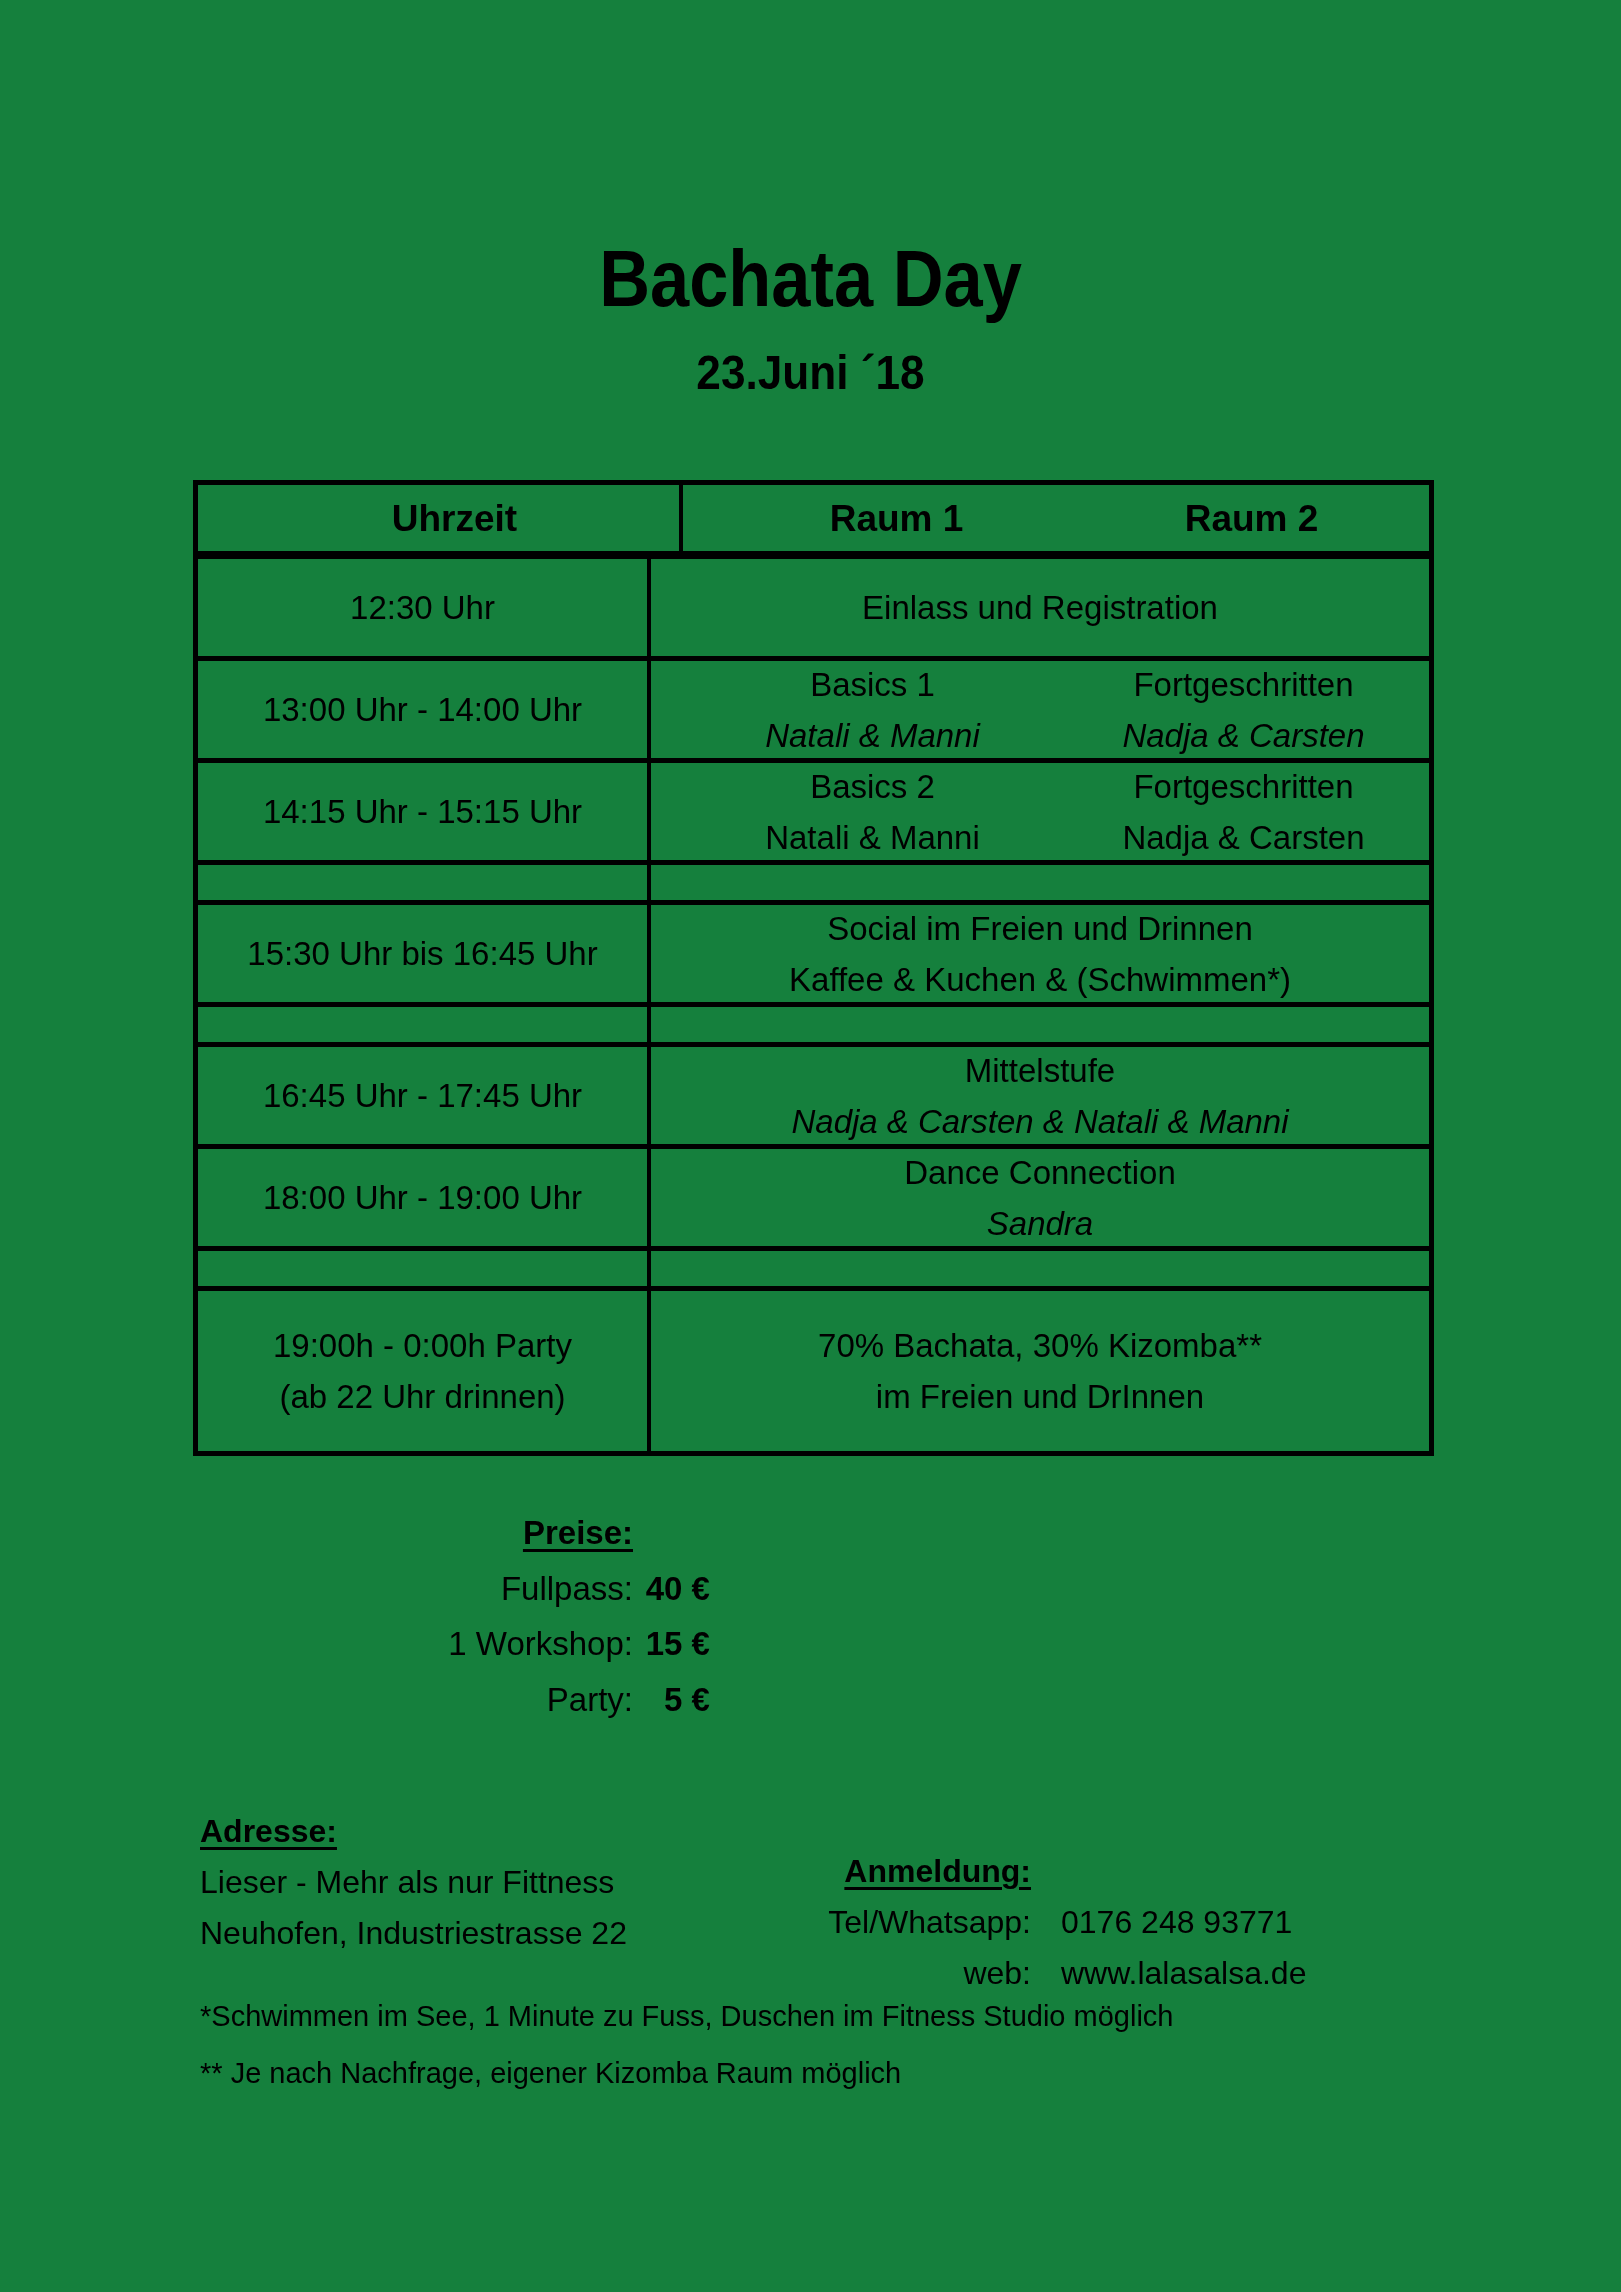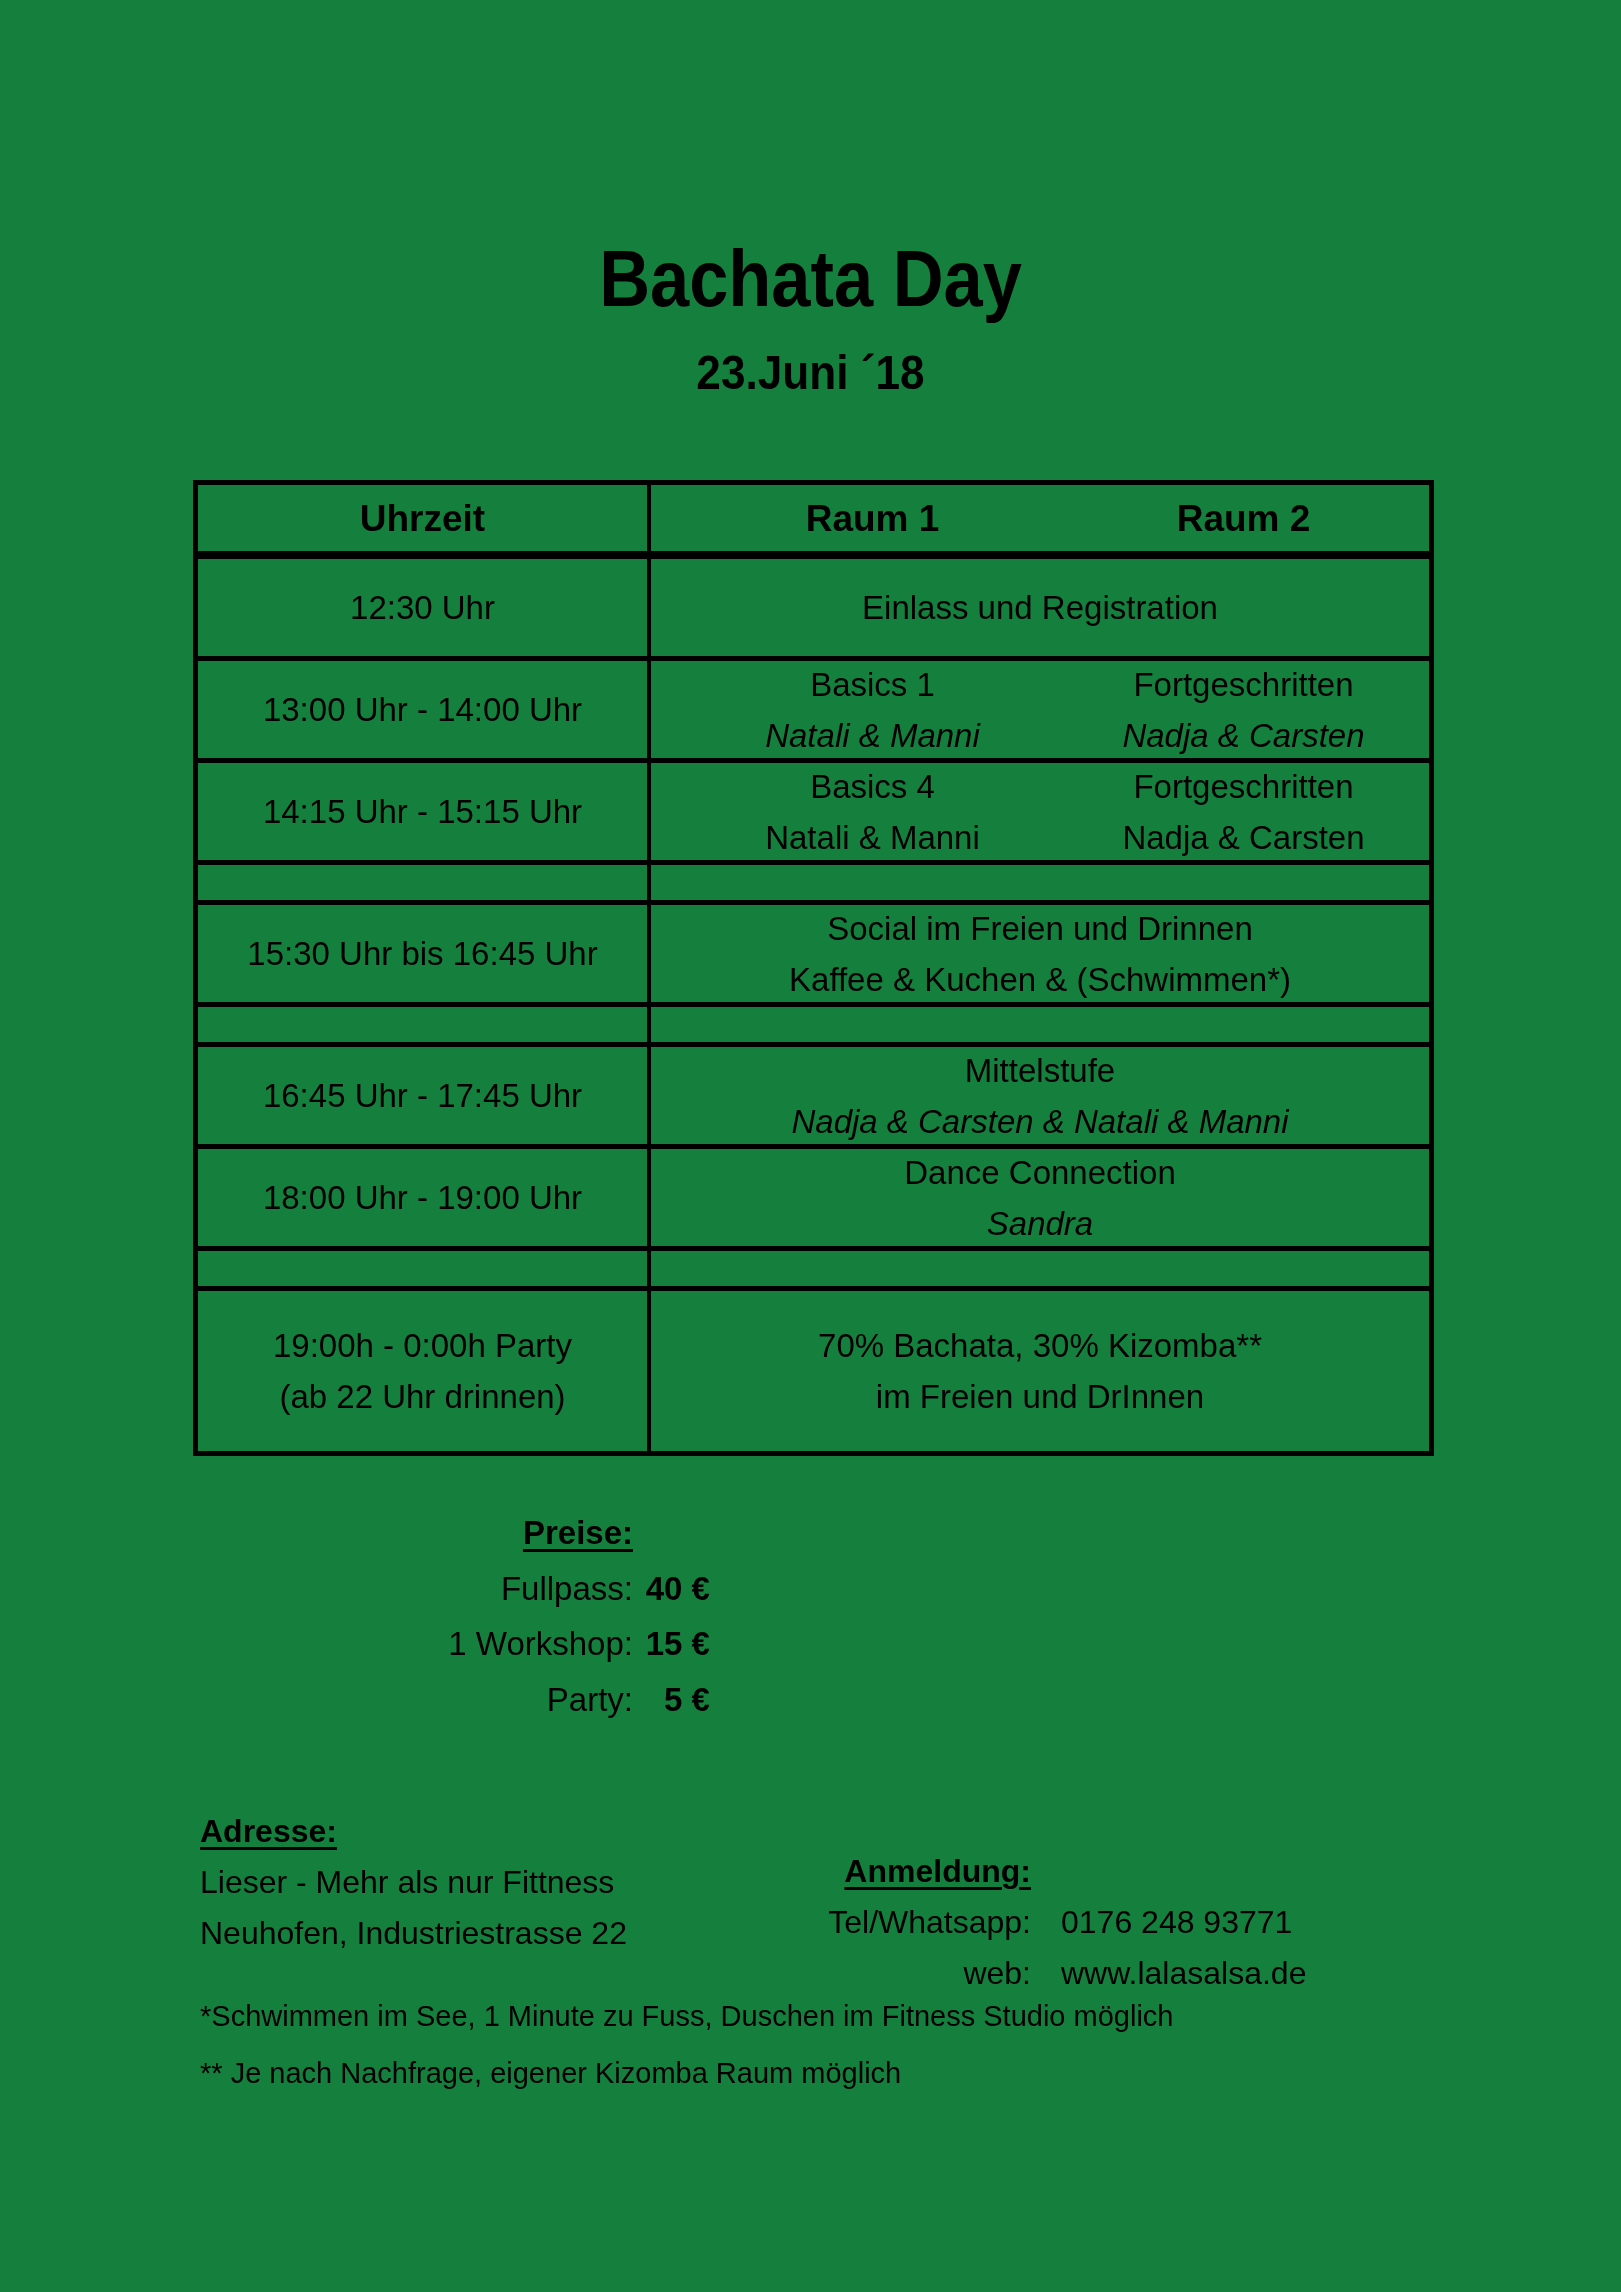--- a/index.html
+++ b/index.html
@@ -19,21 +19,21 @@
     position:absolute; top:349px; left:0; width:100%;
     text-align:center; font-size:48px; font-weight:bold; line-height:1;
     transform:scaleX(0.92);
   }
   
   .schedule {
     position:absolute; left:193px; top:480px; width:1231px;
     border:5.9px solid #000; font-size:33px; line-height:51px;
   }
   .row { display:flex; box-sizing:border-box; border-bottom:5.9px solid #000; }
-  .row.header { height:74px; border-bottom:8.8px solid #000; font-size:37px; font-weight:bold; }
+  .row.header { height:74px; border-bottom:8.8px solid #000; font-size:37px; font-weight:bold;padding-left:32px; }
   .row.normal { height:102px; }
   .row.thin   { height:40px; }
   .row.party  { height:160px; border-bottom:none; }
   .cell {
     display:flex; flex-direction:column; align-items:center; justify-content:center;
     text-align:center; box-sizing:border-box;
   }
   .time { width:453px; flex:0 0 453px; border-right:4.9px solid #000; }
   .content { flex:1 1 auto; }
   .splitwrap { flex:1 1 auto; display:flex; flex-direction:row;margin-left:36px; }
@@ -110,21 +110,21 @@
         </div>
       </div>
     </div>
 
     <div class="row normal">
       <div class="cell time">
         <span>14:15 Uhr - 15:15 Uhr</span>
       </div>
       <div class="splitwrap">
         <div class="half">
-          <span>Basics 4</span>
+          <span>Basics 2</span>
           <span>Natali &amp; Manni</span>
         </div>
         <div class="half">
           <span>Fortgeschritten</span>
           <span>Nadja &amp; Carsten</span>
         </div>
       </div>
     </div>
 
     <div class="row thin">

